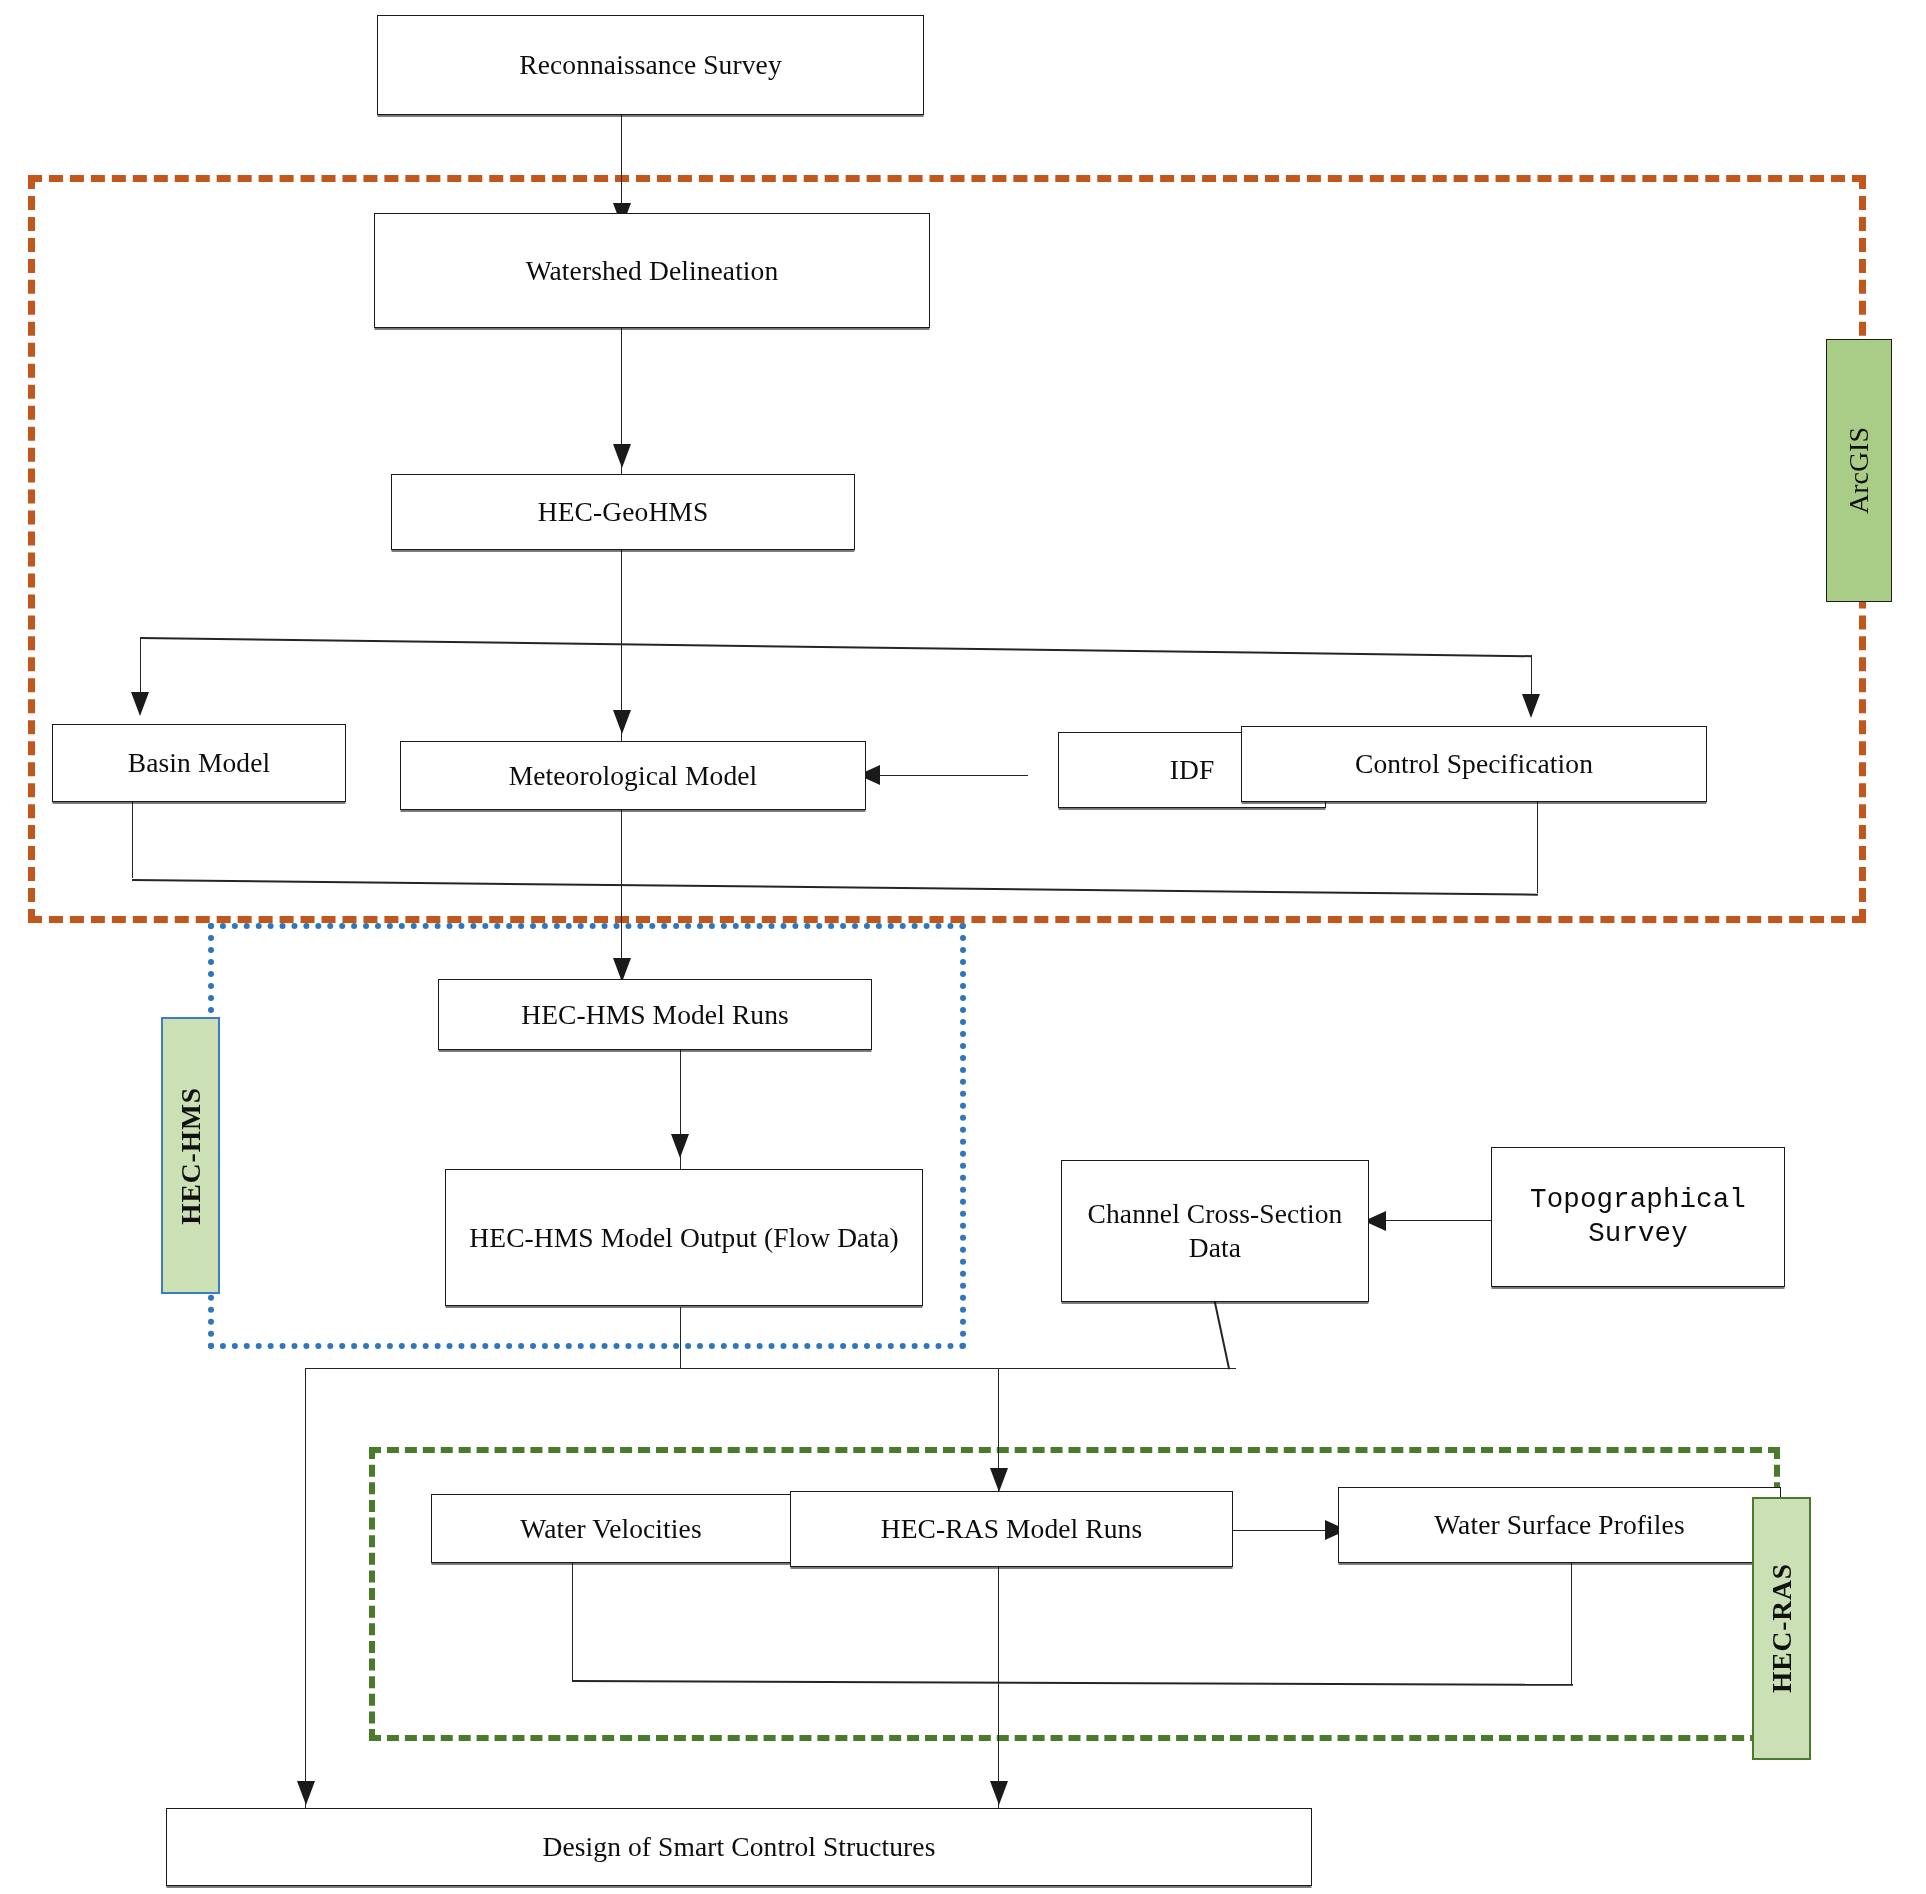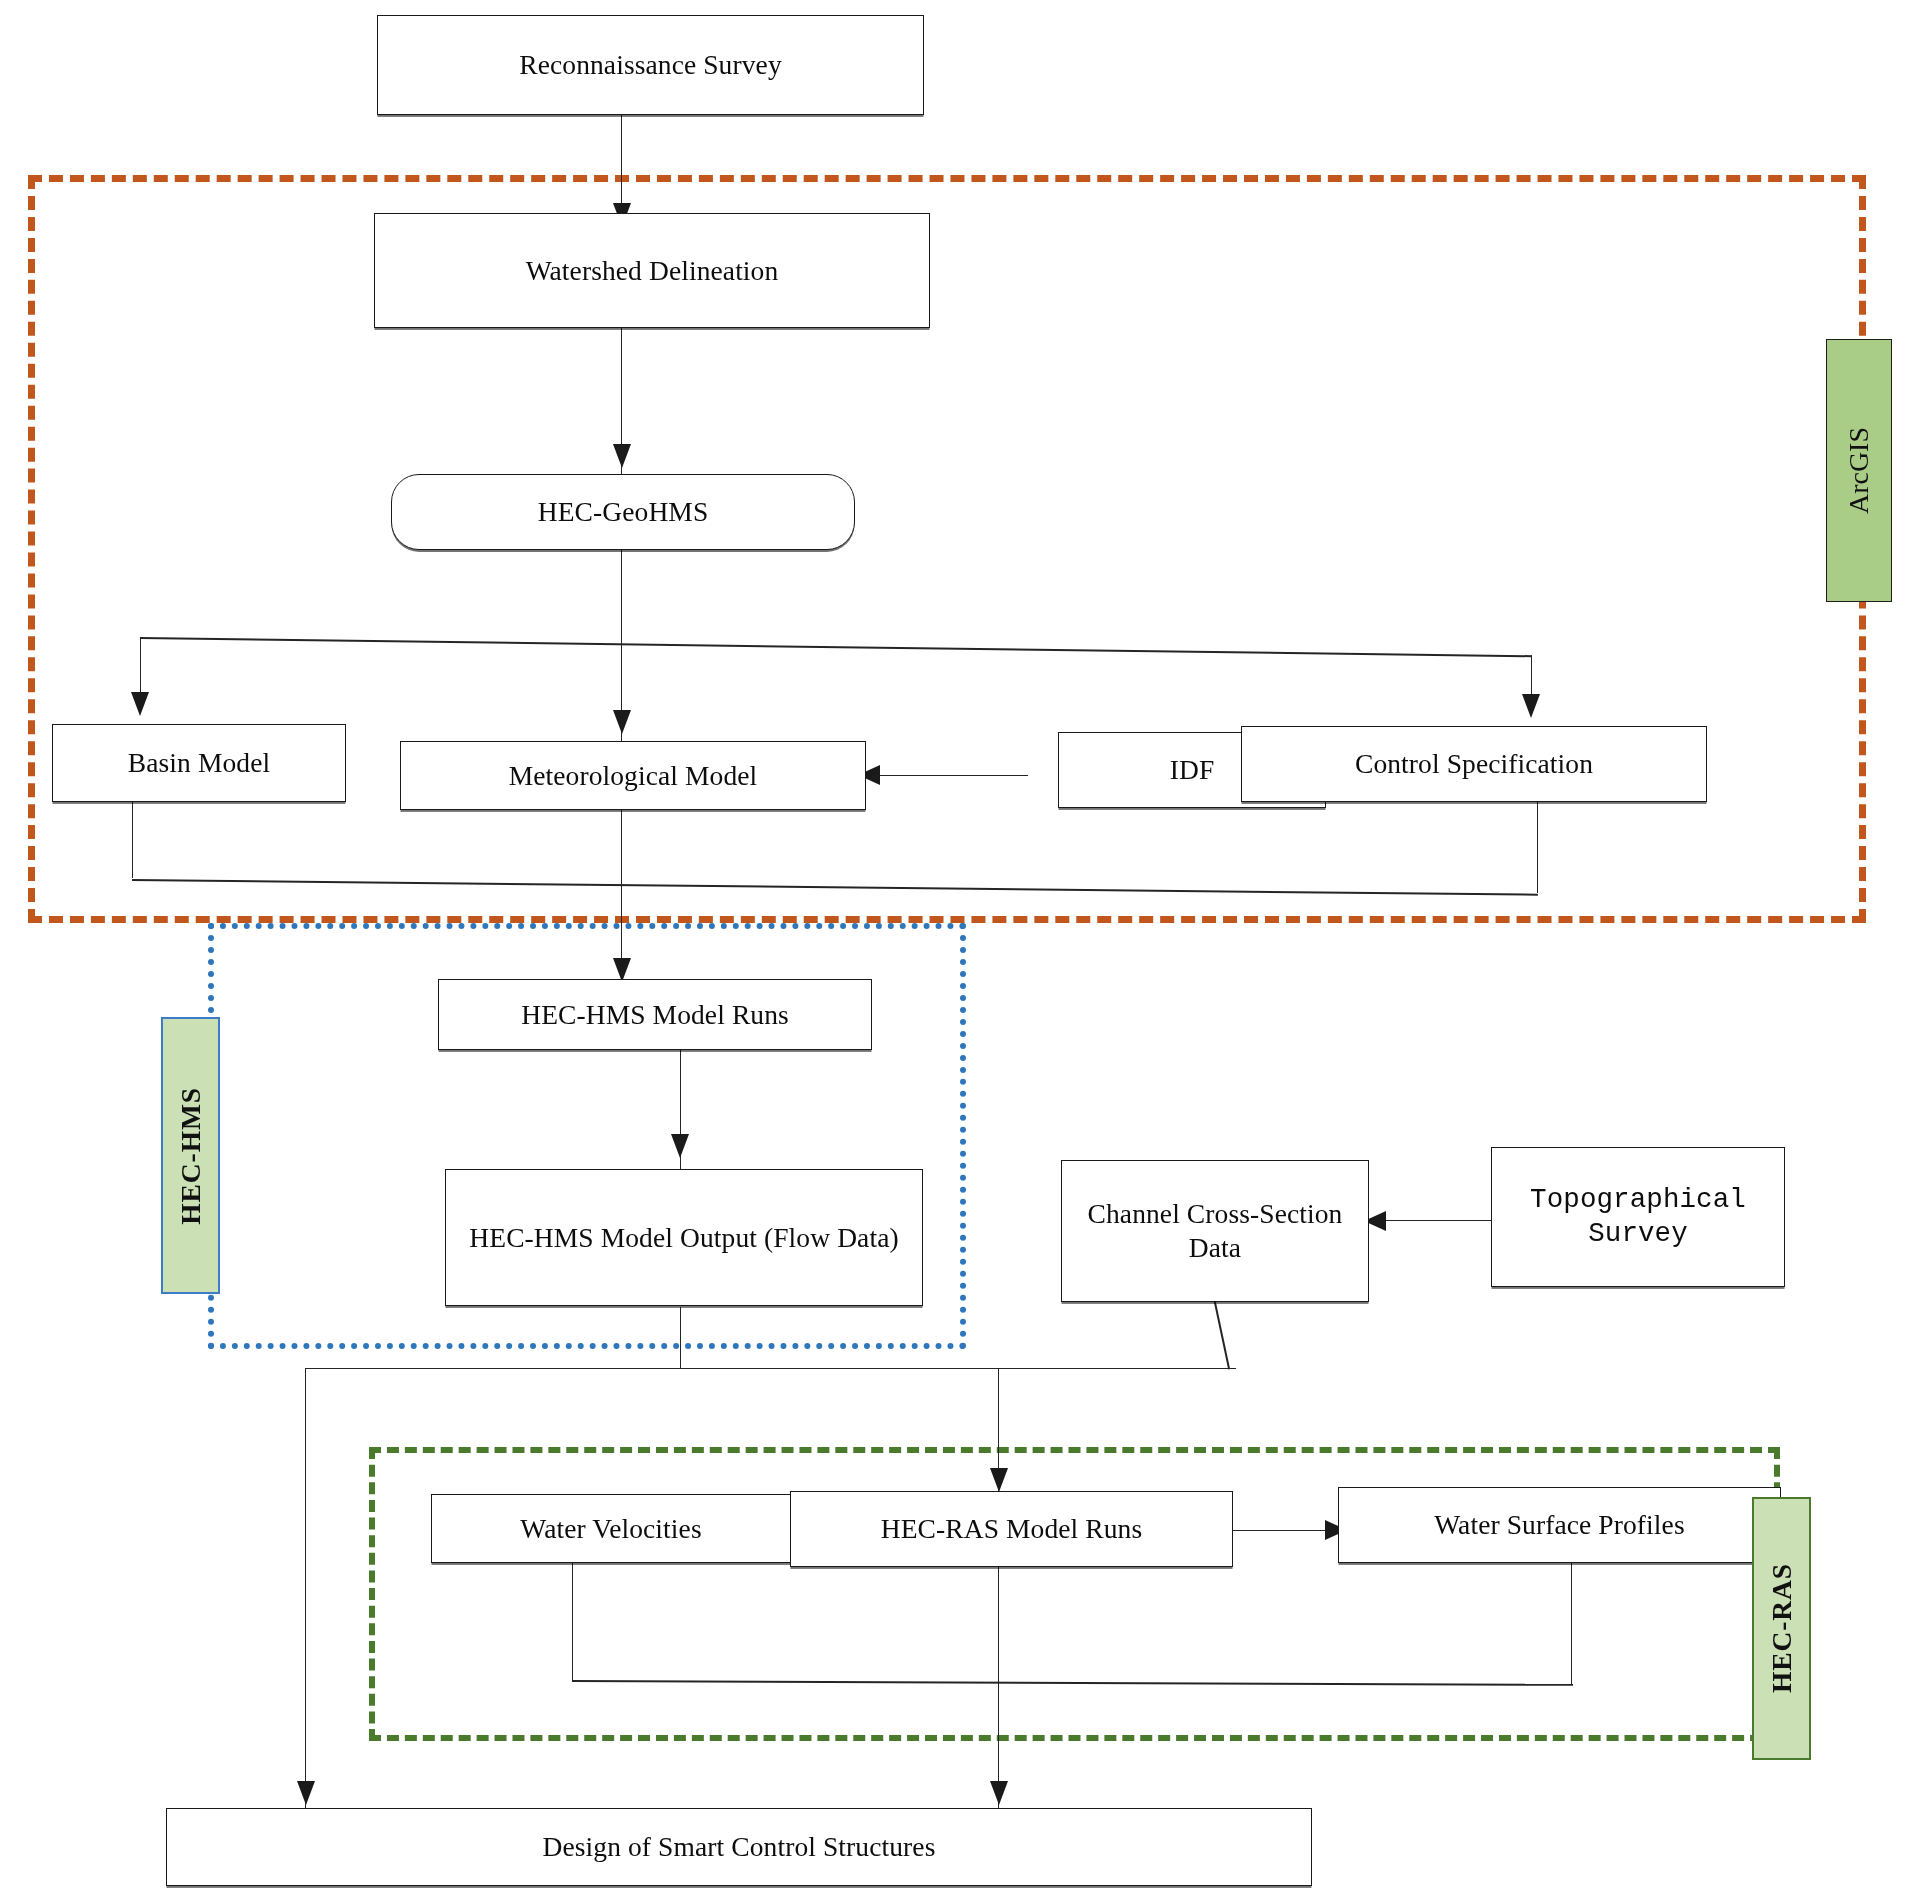--- a/index.html
+++ b/index.html
@@ -151,21 +151,21 @@
   <div class="arrow arrow-down" style="left:990px;top:1781px;"></div>
 
   <div class="node" style="left:377px;top:15px;width:547px;height:100px;z-index:4;">
     <span>Reconnaissance Survey</span>
   </div>
 
   <div class="node" style="left:374px;top:213px;width:556px;height:115px;z-index:4;">
     <span>Watershed Delineation</span>
   </div>
 
-  <div class="node" style="left:391px;top:474px;width:464px;height:76px;z-index:4;border-radius:28px;">
+  <div class="node" style="left:391px;top:474px;width:464px;height:76px;z-index:4;">
     <span>HEC-GeoHMS</span>
   </div>
 
   <div class="node" style="left:52px;top:724px;width:294px;height:78px;z-index:4;">
     <span>Basin Model</span>
   </div>
 
   <div class="node" style="left:400px;top:741px;width:466px;height:69px;z-index:4;align-items:center;">
     <span>Meteorological Model</span>
   </div>

